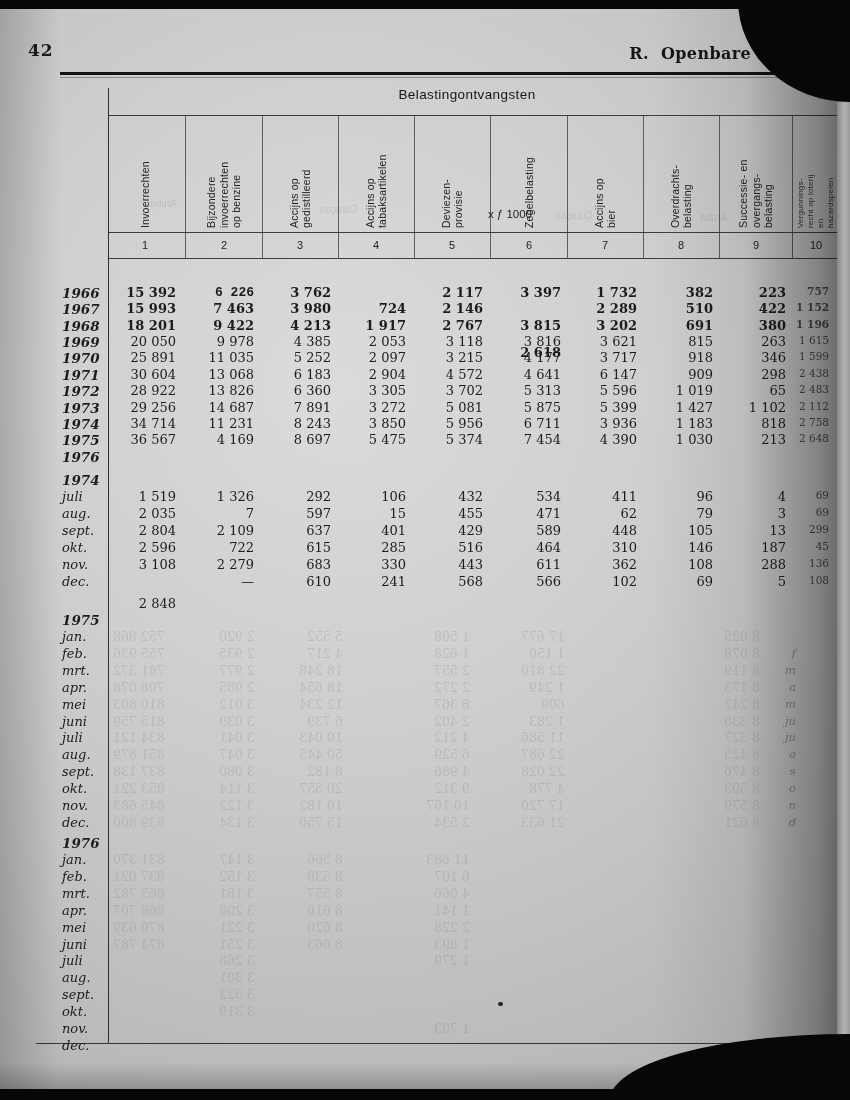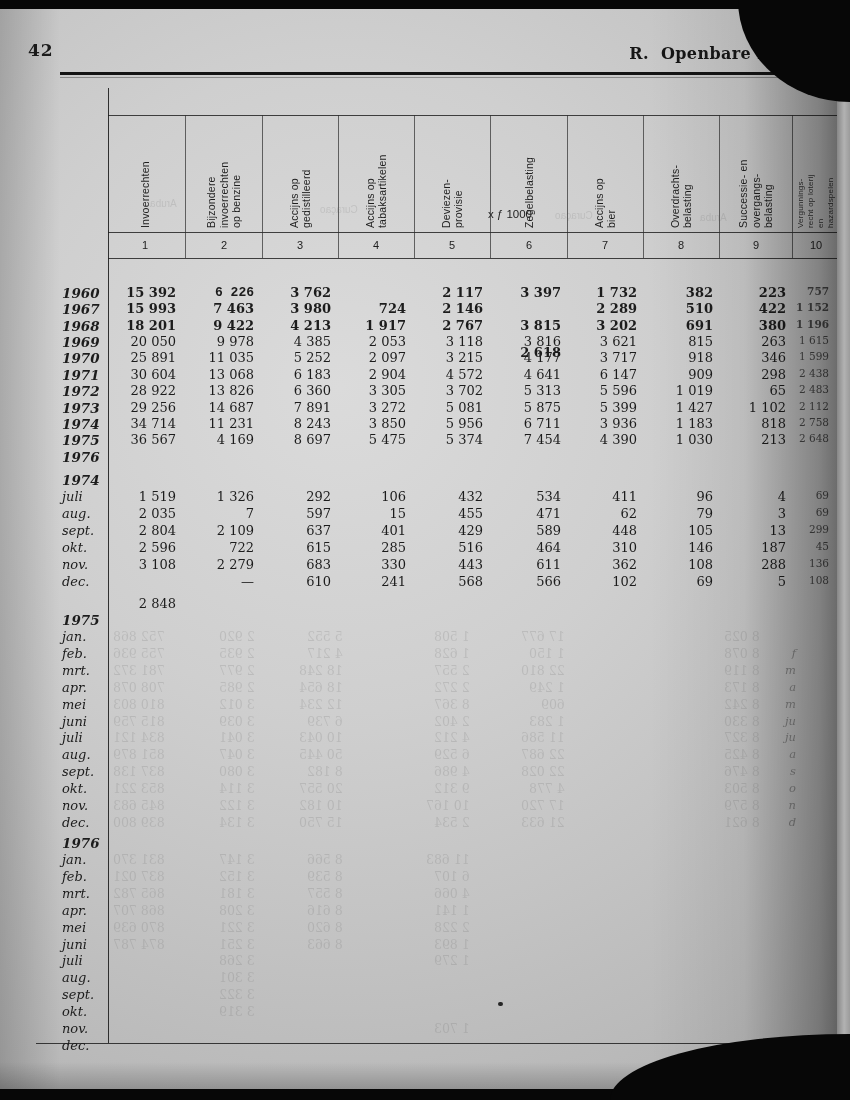--- a/index.html
+++ b/index.html
@@ -62,20 +62,21 @@
 </style>
 </head>
 <body>
 
 <div class="scan">
   <div class="paper"></div>
   <div class="left-shade"></div>
 
   <div id="table-layer">
     <div class="page-num">42</div>
+    <div class="tbl-title">Belastingontvangsten</div>
     <div class="unit">x ƒ 1000</div>
 
     <div class="dbl-rule"></div>
     <div class="dbl-rule2"></div>
     <div class="hline" style="top:115px"></div>
     <div class="hline" style="top:232px"></div>
     <div class="hline" style="top:258px"></div>
     <div class="vmain"></div>
     <div class="hbottom"></div>
     <div class="speck"></div>
@@ -113,21 +114,21 @@
       <div class="colnum" style="left: 791px;">10</div>
       <div class="vsep" style="left: 185px;"></div>
       <div class="vsep" style="left: 262px;"></div>
       <div class="vsep" style="left: 338px;"></div>
       <div class="vsep" style="left: 414px;"></div>
       <div class="vsep" style="left: 490px;"></div>
       <div class="vsep" style="left: 567px;"></div>
       <div class="vsep" style="left: 643px;"></div>
       <div class="vsep" style="left: 719px;"></div>
       <div class="vsep" style="left: 792px;"></div>
-      <div class="rlab yl" style="top: 285px;">1960</div>
+      <div class="rlab yl" style="top: 285px;">1966</div>
       <div class="cell b" style="top: 285px; right: 674px;">15 392</div>
       <div class="cell b" style="top: 285px; right: 596px; font-family: Liberation Mono, monospace;">6 226</div>
       <div class="cell b" style="top: 285px; right: 519px;">3 762</div>
       <div class="cell b" style="top: 285px; right: 367px;">2 117</div>
       <div class="cell b" style="top: 285px; right: 289px;">3 397</div>
       <div class="cell b" style="top: 285px; right: 213px;">1 732</div>
       <div class="cell b" style="top: 285px; right: 137px;">382</div>
       <div class="cell b" style="top: 285px; right: 64px;">223</div>
       <div class="cell c10 b" style="top: 285px; right: 21px;">757</div>
       <div class="rlab yl" style="top: 301.4px;">1967</div>

